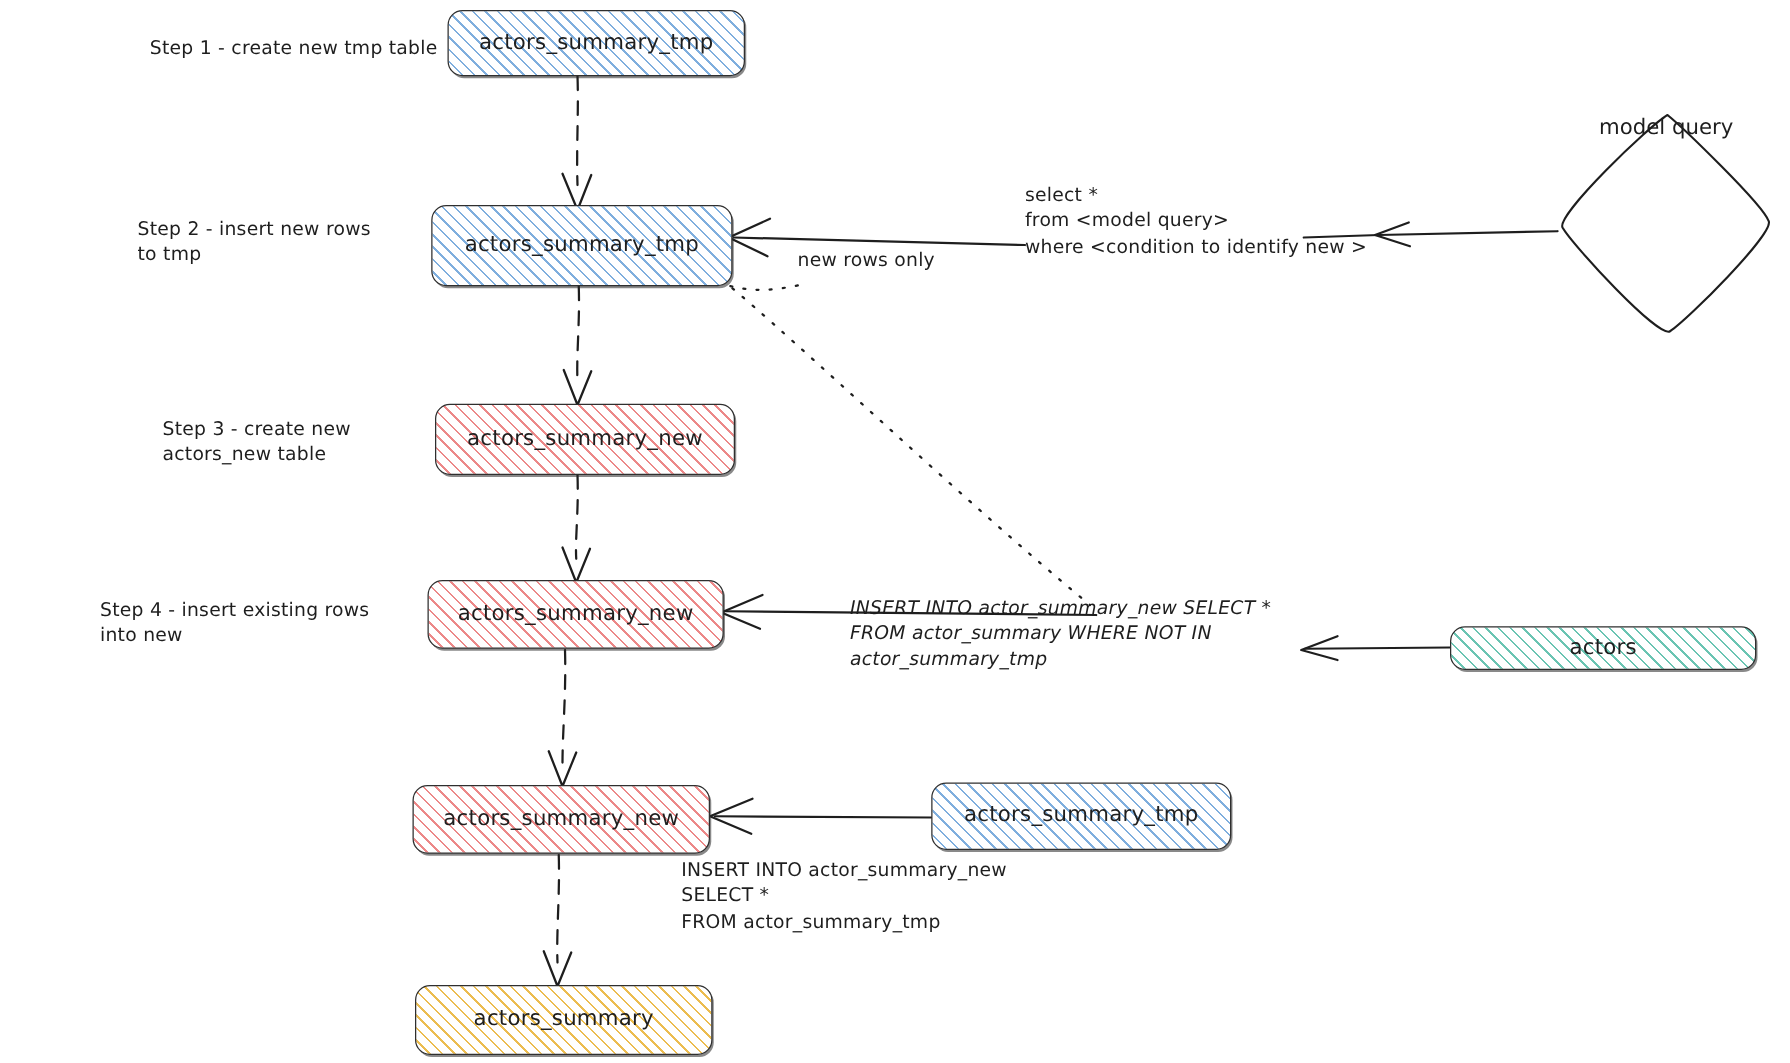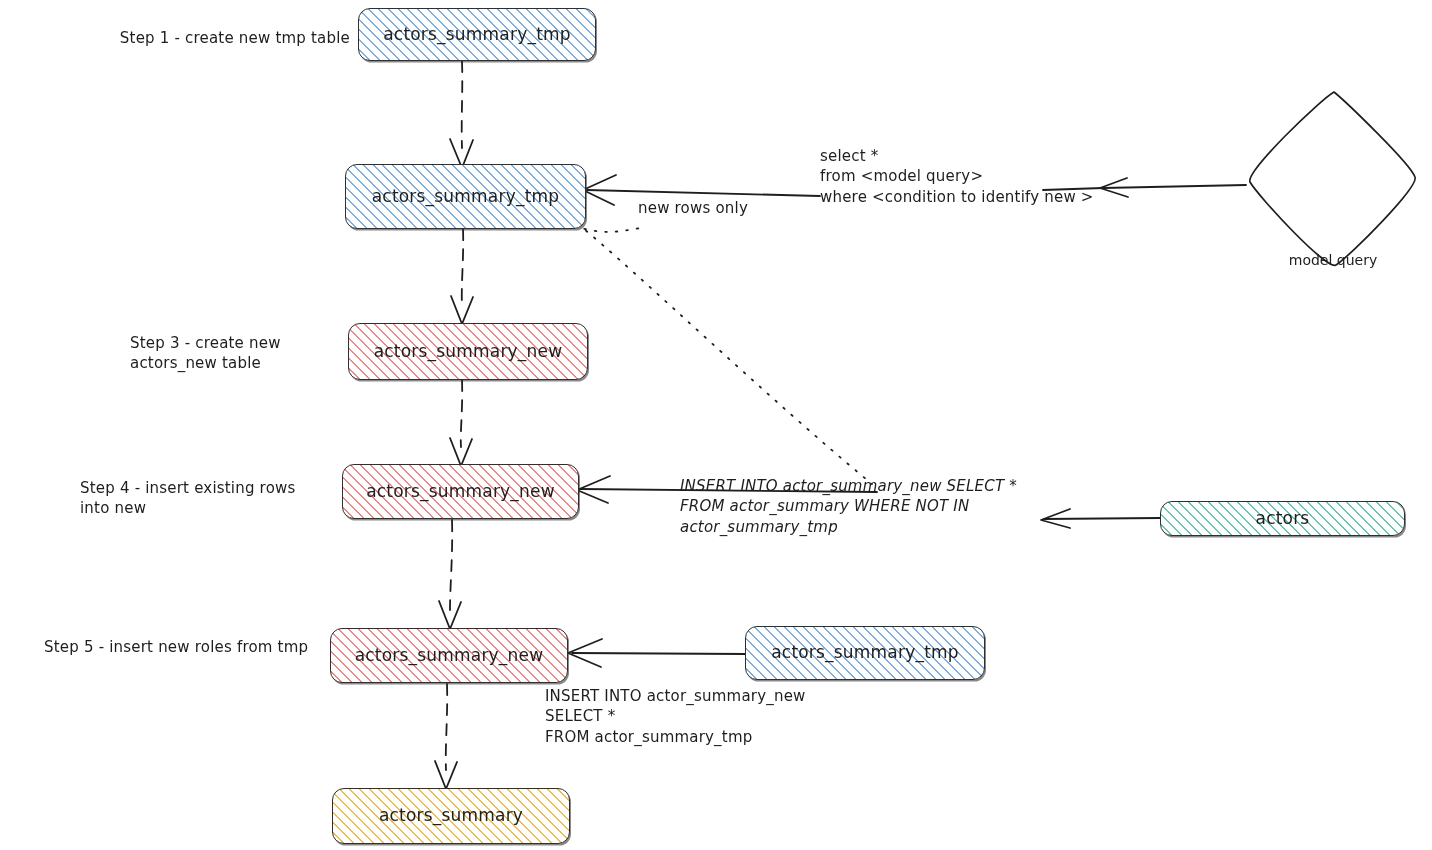--- a/index.html
+++ b/index.html
@@ -51,22 +51,22 @@
   
   .txt{
     position:absolute;white-space:pre;line-height:1.35;
     font-size:15px;color:#1e1e1e;letter-spacing:.2px;
   }
   .txt.center{}
   .txt.right{text-align:right;}
 
   
   .diamond{
-    position:absolute;display:flex;align-items:flex-end;justify-content:center;
-    font-size:14px;color:#1e1e1e;
+    position:absolute;display:flex;align-items:flex-start;justify-content:center;
+    font-size:17px;color:#1e1e1e;
   }
 </style>
 </head>
 <body>
 
 <div id="canvas">
 
   <svg class="layer" viewBox="0 0 1432 850">
     <g fill="none" stroke="#1e1e1e" stroke-width="1.8" stroke-linecap="round" stroke-linejoin="round">
 
@@ -122,28 +122,29 @@
 
       <g stroke-width="1.7">
         <path d="M1334 92 C1345 101 1410 163 1415 177 C1419 187 1350 256 1336 265
                  C1327 271 1258 196 1250 182 C1245 172 1320 100 1334 92 Z"></path>
       </g>
     </g>
   </svg>
 
   <div class="txt right" style="left:100px;top:28px;width:250px;">Step 1 - create new tmp table</div>
 
+  <div class="txt center" style="left:110px;top:173px;width:215px;">Step 2 - insert new rows
+to tmp</div>
 
   <div class="txt center" style="left:130px;top:333px;width:200px;">Step 3 - create new
 actors_new table</div>
 
   <div class="txt center" style="left:80px;top:478px;width:245px;">Step 4 - insert existing rows
 into new</div>
 
-  <div class="txt" style="left:44px;top:637px;width:290px;">Step 5 - insert new roles from tmp</div>
 
 
   <div class="node fill-blue" style="left:358px;top:8px;width:238px;height:53px;">
     <span class="label">actors_summary_tmp</span>
   </div>
 
   <div class="node fill-blue" style="left:345px;top:164px;width:241px;height:65px;">
     <span class="label">actors_summary_tmp</span>
   </div>
 

